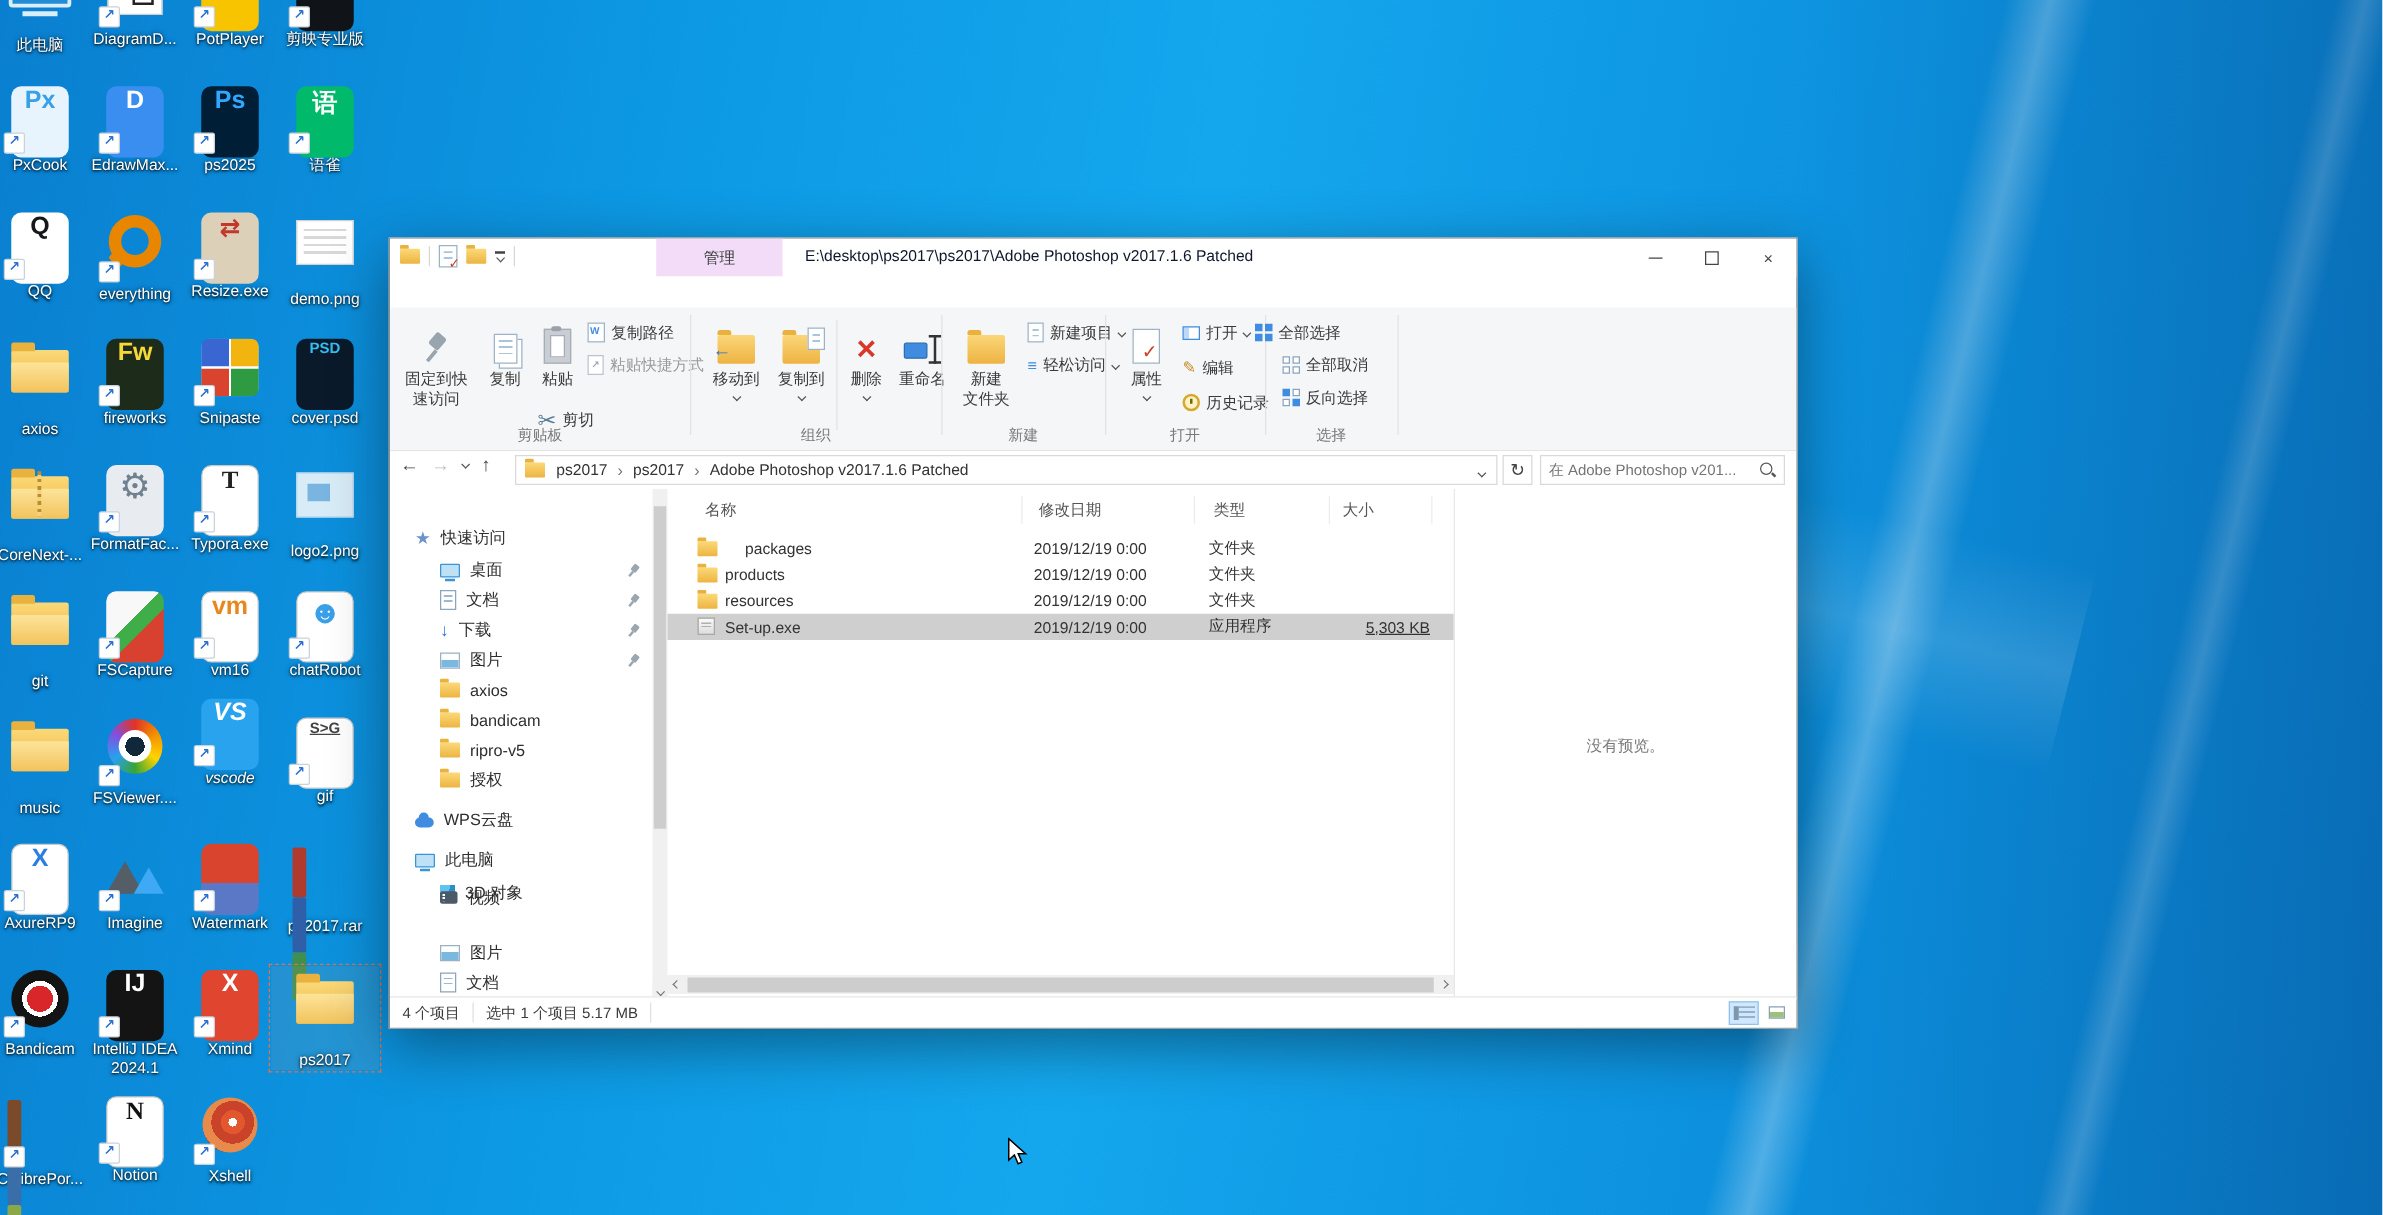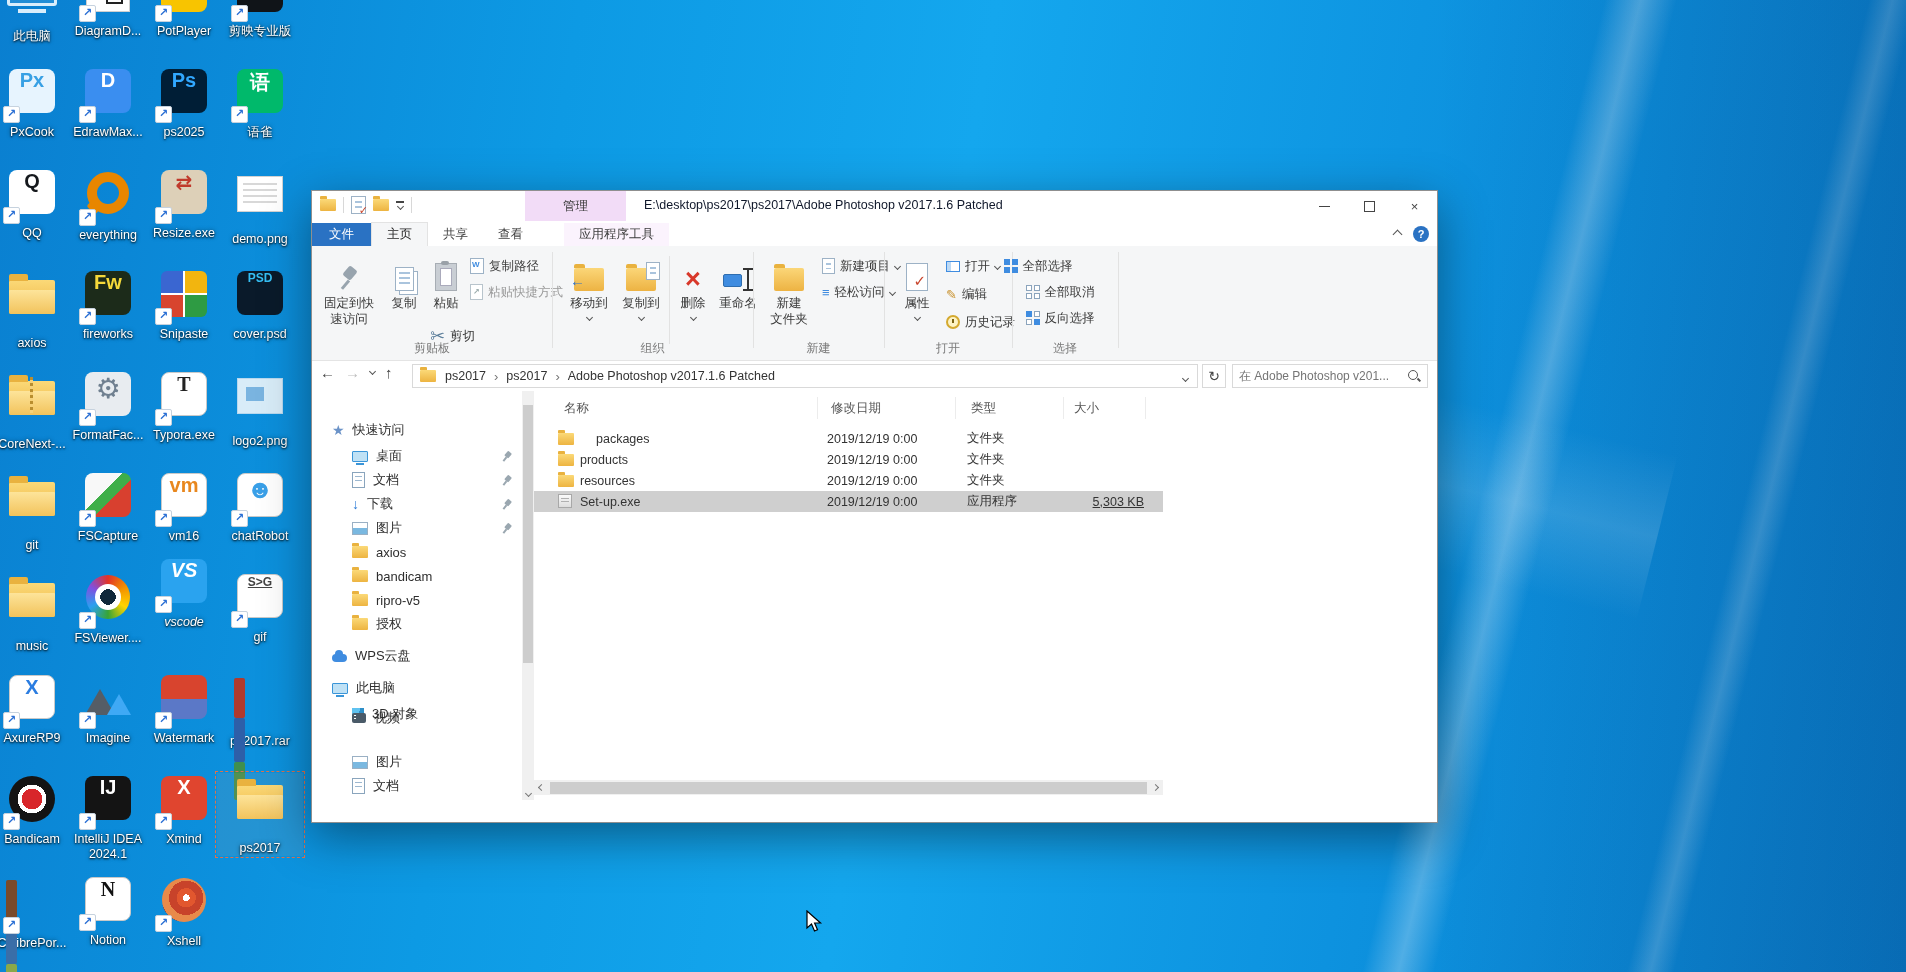--- a/index.html
+++ b/index.html
@@ -12,21 +12,21 @@
   .b2{right:120px;top:-80px;width:46px;height:1200px;transform:rotate(14deg);background:linear-gradient(to right,rgba(255,255,255,0),rgba(255,255,255,.20),rgba(255,255,255,0));}
   .b3{right:0;top:0;width:470px;height:100%;background:linear-gradient(to right,rgba(0,30,80,0),rgba(0,35,90,.18));}
   .b4{right:240px;top:380px;width:600px;height:170px;transform:rotate(14deg);background:linear-gradient(to bottom,rgba(255,255,255,0),rgba(255,255,255,.14),rgba(255,255,255,0));}
   
   .dicon{position:absolute;width:86px;text-align:center;cursor:default;}
   .dicon.sel{outline:1px dashed #e0714a;outline-offset:1px;background:rgba(255,170,120,.10);}
   .ib{position:relative;width:52px;height:52px;margin:0 auto;}
   .lbl{margin-top:4px;font-size:12.5px;line-height:1.18;color:#fff;
        text-shadow:0 1px 2px rgba(0,0,0,.95),0 0 4px rgba(0,0,0,.55);word-wrap:break-word;}
   .sc-arrow{position:absolute;left:-3px;bottom:-2px;width:15px;height:15px;background:#fff;border:1px solid #c6d2de;border-radius:2px;color:#2a6fd4;font-size:11px;line-height:13px;font-weight:bold;text-align:center;}
-  .sq{display:flex;align-items:center;justify-content:center;width:46px;height:44px;margin:3px auto 0;border-radius:8px;font-weight:bold;font-size:20px;}
+  .sq{display:flex;align-items:center;justify-content:center;width:46px;height:57px;margin:3px auto 0;border-radius:8px;font-weight:bold;font-size:20px;}
   .sq.serif{font-family:"Liberation Serif","DejaVu Serif",serif;}
   .sq.bordered{border:1px solid #c9c9c9;box-sizing:border-box;}
   .fold{width:46px;height:34px;margin:12px auto 0;position:relative;background:linear-gradient(#fbd978,#edb441);border-radius:2px;}
   .fold::before{content:"";position:absolute;top:-6px;left:0;width:19px;height:7px;background:#e9b23f;border-radius:2px 2px 0 0;}
   .fold::after{content:"";position:absolute;left:0;right:0;bottom:0;height:24px;background:linear-gradient(#fde49a,#f2c35c);border-radius:1px 1px 2px 2px;}
   .zip .zipline{position:absolute;z-index:2;left:21px;top:-4px;width:3px;height:36px;background:repeating-linear-gradient(#b98e2f 0 3px,#f6d27a 3px 6px);}
   .imgcard{width:46px;height:36px;margin:9px auto 0;background:#fff;border:1px solid #d2d2d2;position:relative;box-sizing:border-box;}
   .imgcard.demo::after{content:"";position:absolute;left:5px;right:5px;top:6px;height:22px;background:repeating-linear-gradient(#d8d8d8 0 2px,transparent 2px 6px);}
   .imgcard.blue{background:#d8ecf8;border-color:#b8d8ee;}
   .imgcard.blue::after{content:"";position:absolute;left:8px;top:8px;width:18px;height:14px;background:#7ab4e0;}
@@ -493,27 +493,20 @@
           </div>
         <div class="cbtn">
             <span class="max-g"></span>
           </div>
         <div class="cbtn close-g">
             <span>×</span>
           </div>
       </div>
     </div>
 
-    <div class="tabrow">
-      <span id="tabs"><span class="tab file">文件</span><span class="tab active">主页</span><span class="tab">共享</span><span class="tab">查看</span><span class="tab contextual">应用程序工具</span></span>
-      <span class="tr-right">
-        <span class="ch up"></span>
-        <span class="helpq">?</span>
-      </span>
-    </div>
 
     <div class="ribbon">
 
       <div class="bb" style="left:6px;width:62px">
         <div class="bi">
             <span class="ri-pin"></span>
           </div>
         <div class="bt">固定到快
 速访问</div>
       </div>
@@ -806,22 +799,37 @@
       <div class="hscroll">
         <div class="harrow" style="left:0">
             <span class="ch sm" style="transform:rotate(135deg);border-color:#777"></span>
           </div>
         <div class="hthumb"></div>
         <div class="harrow" style="right:0">
             <span class="ch sm" style="transform:rotate(-45deg);border-color:#777"></span>
           </div>
       </div>
 
+      <div class="preview">
+        <div class="noprev">没有预览。</div>
+      </div>
     </div>
 
+    <div class="status">
+      <span class="stseg">4 个项目</span>
+      <span class="stseg">选中 1 个项目  5.17 MB</span>
+      <span class="stright">
+        <span class="vb sel">
+            <span class="vb-det"></span>
+          </span>
+        <span class="vb">
+            <span class="vb-th"></span>
+          </span>
+      </span>
+    </div>
   </div>
 
   <div id="cursor">
     <svg width="22" height="24" viewBox="0 0 22 24">
         <path d="M1,1 L1,18 L5.5,14 L8.5,21 L11.5,19.7 L8.6,13 L14.5,13 Z" fill="#fff" stroke="#000" stroke-width="1.2"></path>
       </svg>
   </div>
 </div>
 
 </body></html>

